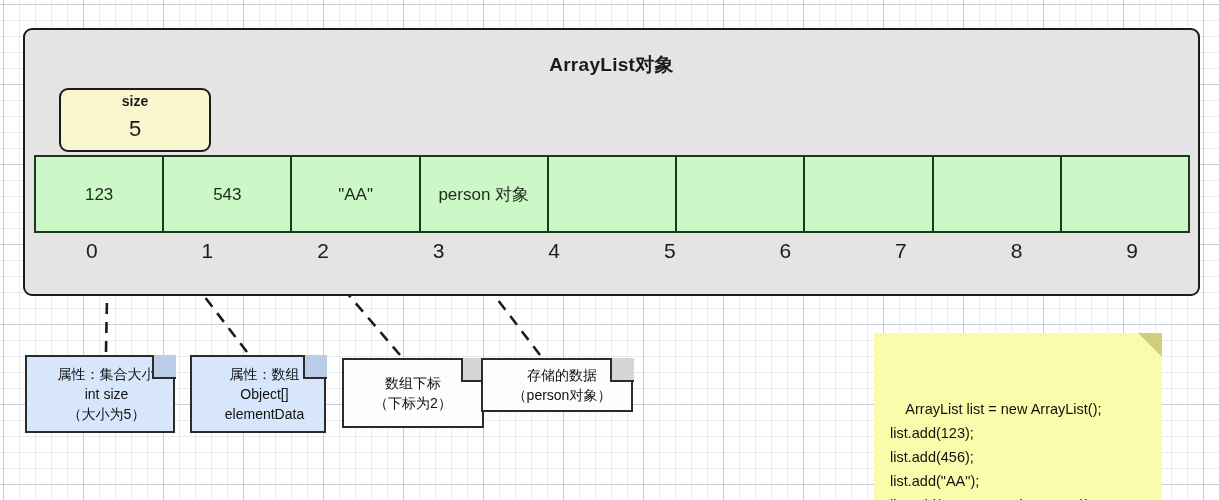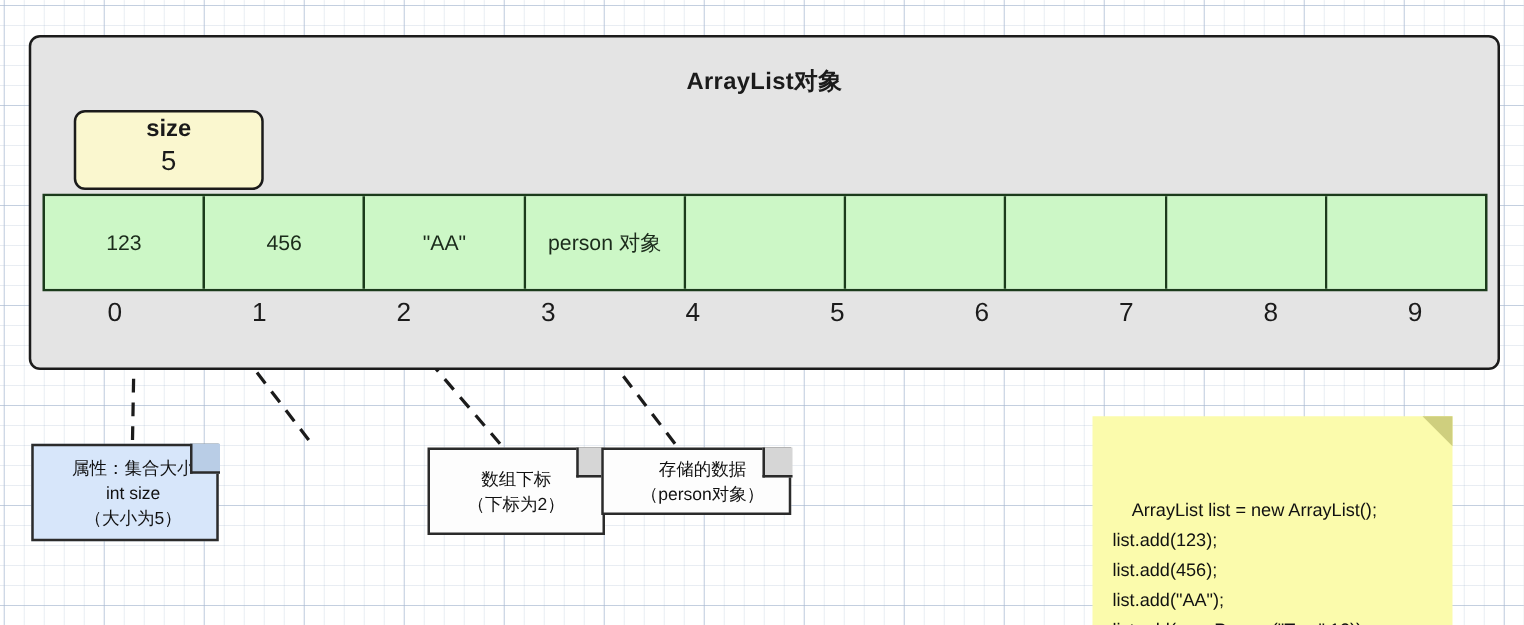--- a/index.html
+++ b/index.html
@@ -28,21 +28,21 @@
     position:absolute;left:0;top:22px;width:100%;text-align:center;
     font-size:19px;font-weight:bold;color:#1b1b1b;letter-spacing:.3px;
   }
 
   
   .size-box{
     position:absolute;left:34px;top:58px;width:152px;height:64px;
     background:#faf7cf;border:2.5px solid #1b1b1b;border-radius:9px;
     box-sizing:border-box;text-align:center;
   }
-  .size-label{position:absolute;left:0;top:3px;width:100%;font-size:19px;font-weight:bold;}
+  .size-label{position:absolute;left:0;top:3px;width:100%;font-size:14px;font-weight:bold;}
   .size-value{position:absolute;left:0;top:26px;width:100%;font-size:22px;}
 
   
   .array-row{
     position:absolute;left:34px;top:155px;width:1156px;height:78px;
     display:flex;box-sizing:border-box;border:2.5px solid #1b3b1b;
   }
   .cell{
     flex:1 1 0;border-right:2.5px solid #1b3b1b;background:#ccf7c6;
     display:flex;align-items:center;justify-content:center;text-align:center;
@@ -110,21 +110,21 @@
     <div class="container-title">ArrayList对象</div>
 
     <div class="size-box">
       <div class="size-label">size</div>
       <div class="size-value">5</div>
     </div>
   </div>
 
   <div class="array-row">
     <div class="cell">123</div>
-    <div class="cell">456</div>
+    <div class="cell">543</div>
     <div class="cell">"AA"</div>
     <div class="cell">person
 对象</div>
     <div class="cell"></div>
     <div class="cell"></div>
     <div class="cell"></div>
     <div class="cell"></div>
     <div class="cell"></div>
   </div>
 
@@ -140,20 +140,26 @@
     <div class="idx">8</div>
     <div class="idx">9</div>
   </div>
 
   <div id="note1" class="note note-blue">
     <span class="fold"></span>
     <span class="txt">属性：集合大小
 int size
 （大小为5）</span>
   </div>
+  <div id="note2" class="note note-blue">
+    <span class="fold"></span>
+    <span class="txt">属性：数组
+Object[]
+elementData</span>
+  </div>
   <div id="note3" class="note note-white">
     <span class="fold"></span>
     <span class="txt">数组下标
 （下标为2）</span>
   </div>
   <div id="note4" class="note note-white">
     <span class="fold"></span>
     <span class="txt">存储的数据
 （person对象）</span>
   </div>

